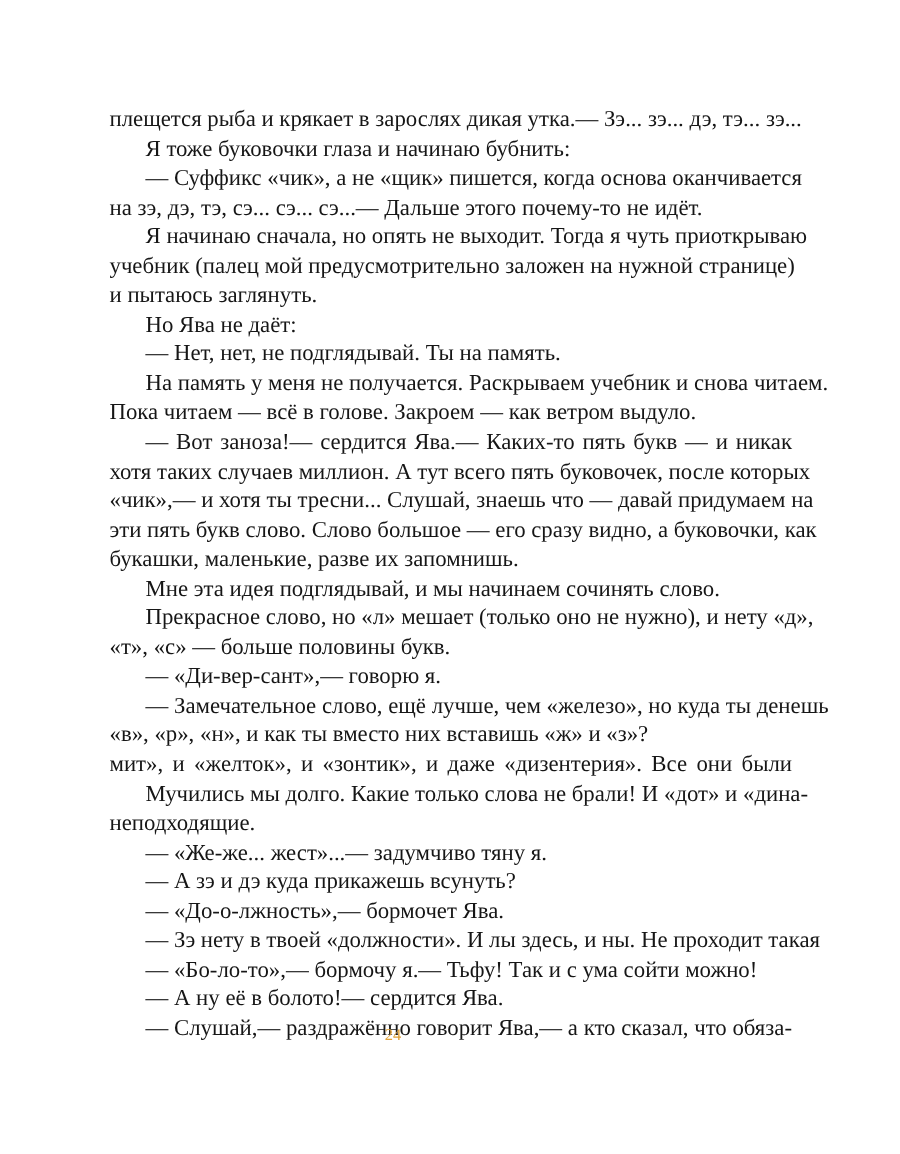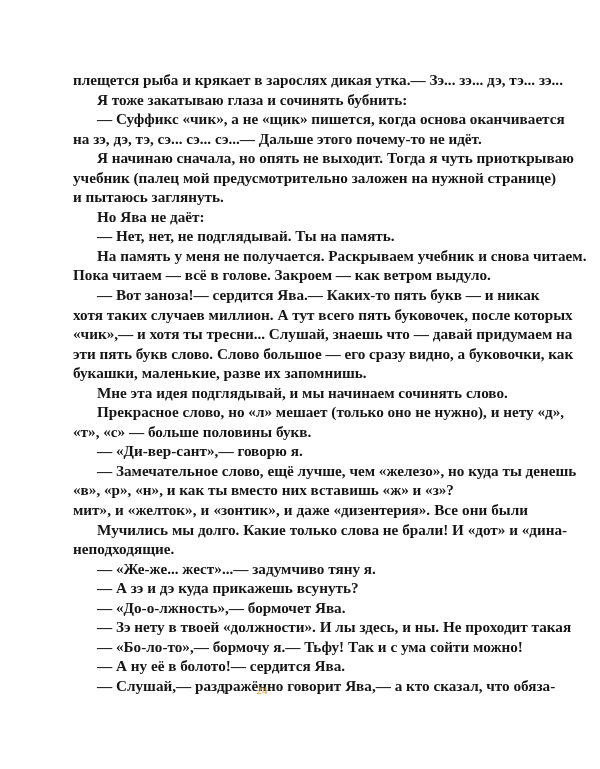--- a/index.html
+++ b/index.html
@@ -24,21 +24,20 @@
       color: #161616;
       text-align: justify;
       hyphens: manual;
     }
     .line {
       display: block;
       text-align: justify;
       text-align-last: justify;
       white-space: nowrap;
       overflow: visible;
-      font-weight: bold;
     }
     .line.last {
       text-align-last: left;
     }
     .line.indent {
       padding-left: 24px;
     }
     .page-number {
       position: absolute;
       left: 0;
@@ -48,21 +47,21 @@
       font-family: "Liberation Serif", serif;
       font-size: 11px;
       color: #e0a23a;
     }
   </style>
 </head>
 <body>
 
 <div class="page" id="page-text">
     <span class="line">плещется рыба и крякает в зарослях дикая утка.— Зэ... зэ... дэ, тэ... зэ...</span>
-    <span class="line indent last">Я тоже закатываю глаза и сочинять бубнить:</span>
+    <span class="line indent last">Я тоже буковочки глаза и начинаю бубнить:</span>
     <span class="line indent">— Суффикс «чик», а не «щик» пишется, когда основа оканчивается</span>
     <span class="line last">на зэ, дэ, тэ, сэ... сэ... сэ...— Дальше этого почему-то не идёт.</span>
     <span class="line indent">Я начинаю сначала, но опять не выходит. Тогда я чуть приоткрываю</span>
     <span class="line">учебник (палец мой предусмотрительно заложен на нужной странице)</span>
     <span class="line last">и пытаюсь заглянуть.</span>
     <span class="line indent last">Но Ява не даёт:</span>
     <span class="line indent last">— Нет, нет, не подглядывай. Ты на память.</span>
     <span class="line indent">На память у меня не получается. Раскрываем учебник и снова читаем.</span>
     <span class="line last">Пока читаем — всё в голове. Закроем — как ветром выдуло.</span>
     <span class="line indent">— Вот заноза!— сердится Ява.— Каких-то пять букв — и никак</span>

